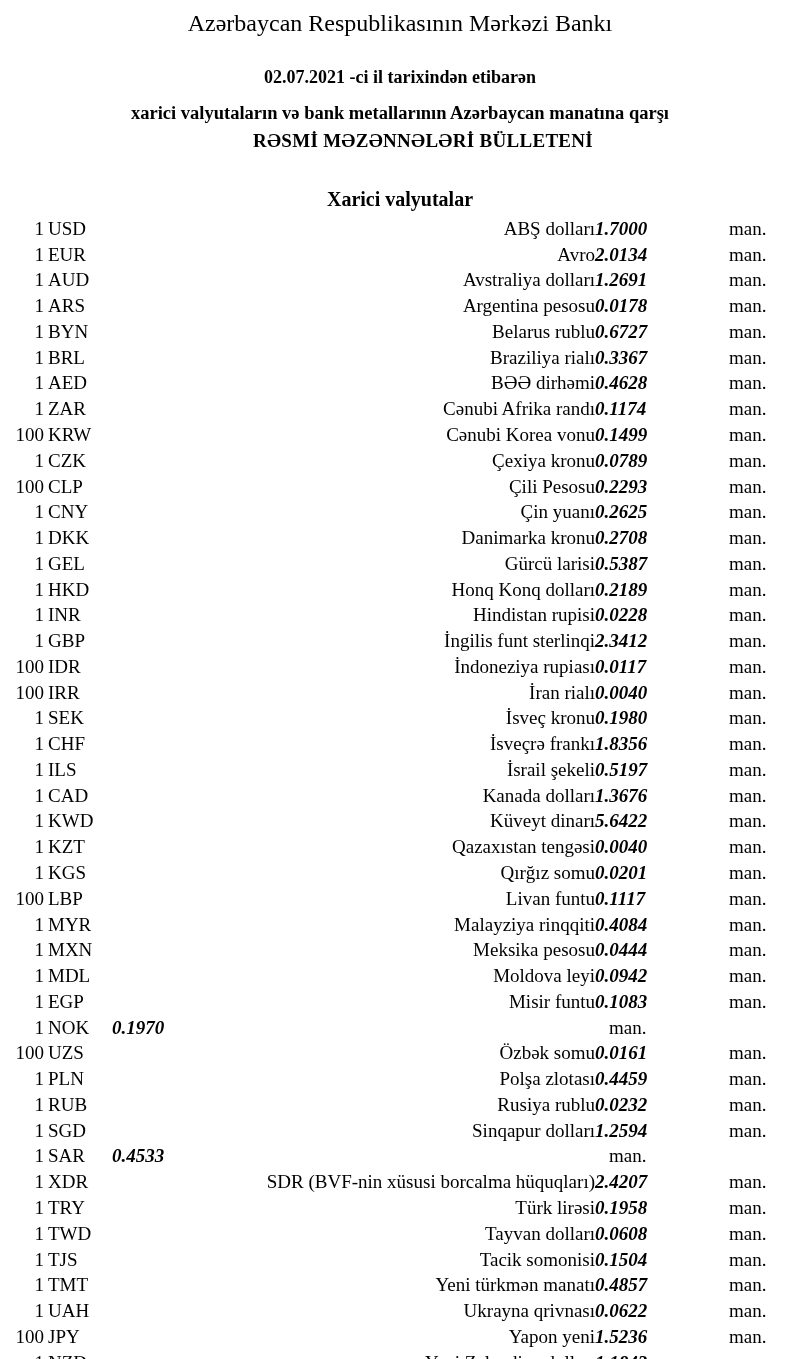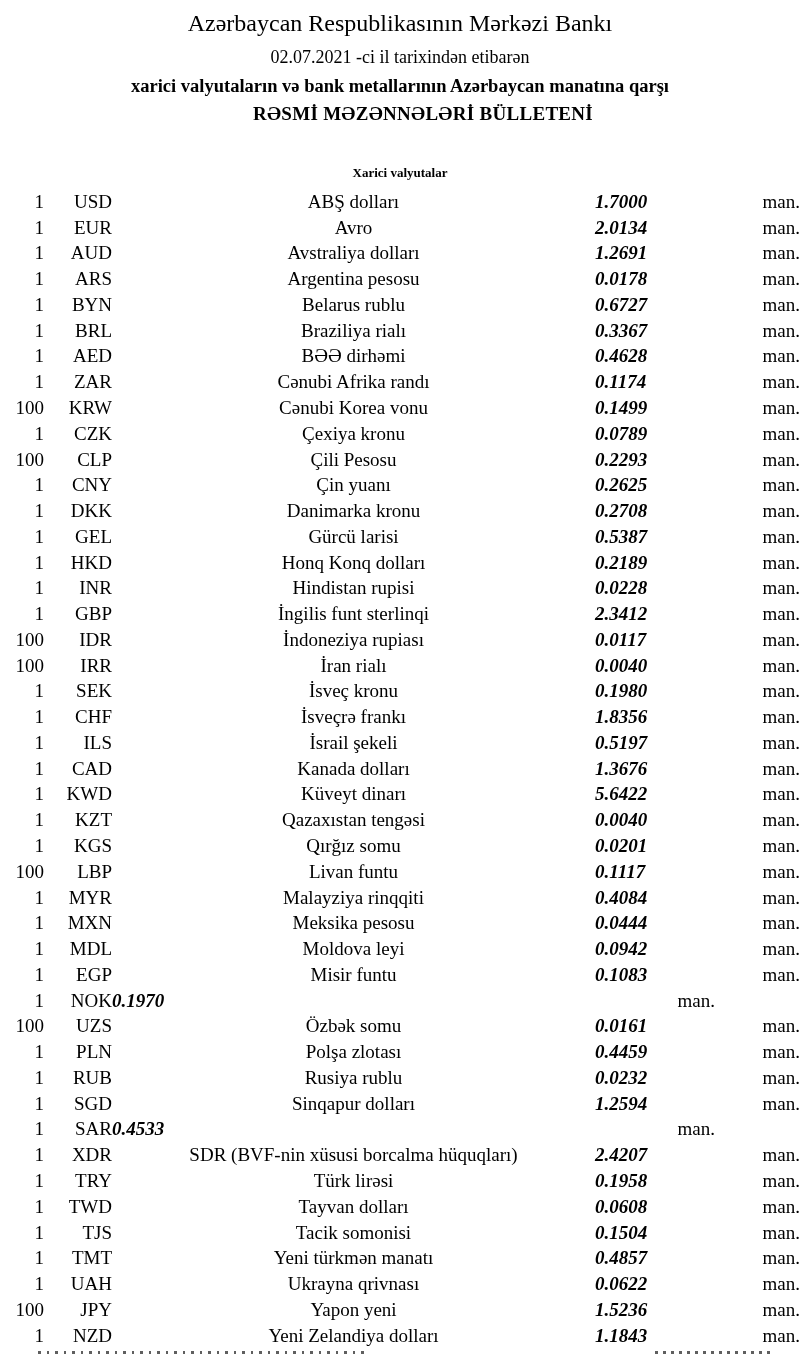--- a/index.html
+++ b/index.html
@@ -16,76 +16,76 @@
     position: relative;
   }
   .doc-header { text-align: center; }
   .doc-title {
     margin-top: 9px;
     font-size: 24px;
     line-height: 28px;
     font-weight: normal;
   }
   .doc-date-line {
-    margin-top: 10px;
+    margin-top: 30px;
     font-size: 18px;
     line-height: 21px;
-    font-weight: normal;
+    font-weight: bold;
   }
   .doc-subtitle {
-    margin-top: 8px;
+    margin-top: 15px;
     font-size: 18.5px;
     line-height: 21px;
     font-weight: bold;
   }
   .doc-bulletin-line {
     margin-top: 6px;
     font-size: 19px;
     line-height: 22px;
     font-weight: bold;
     letter-spacing: 0.3px;
     margin-left: 46px;
   }
   .section-title {
     margin-top: 37px;
     text-align: center;
-    font-size: 13px;
+    font-size: 20px;
     line-height: 21px;
     font-weight: bold;
   }
   .rates-table {
     margin-top: 6px;
   }
   .row {
     display: grid;
     grid-template-columns: 48px 64px 483px 120px 1fr;
     height: 25.77px;
     align-items: center;
     font-size: 19px;
   }
   .cell-qty {
     text-align: right;
     padding-right: 4px;
   }
   .cell-code {
+    text-align: left;
+  }
+  .cell-name {
     text-align: right;
-  }
-  .cell-name {
-    text-align: center;
     padding-left: 0px;
     white-space: nowrap;
     overflow: hidden;
   }
   .cell-rate {
     text-align: left;
     font-weight: bold;
     font-style: italic;
   }
   .cell-unit {
-    text-align: right;
+    text-align: left;
     padding-left: 14px;
   }
   
   .partial-row {
     height: 7px;
     overflow: hidden;
     position: relative;
     opacity: 0.75;
   }
   .partial-row .frag-left {

